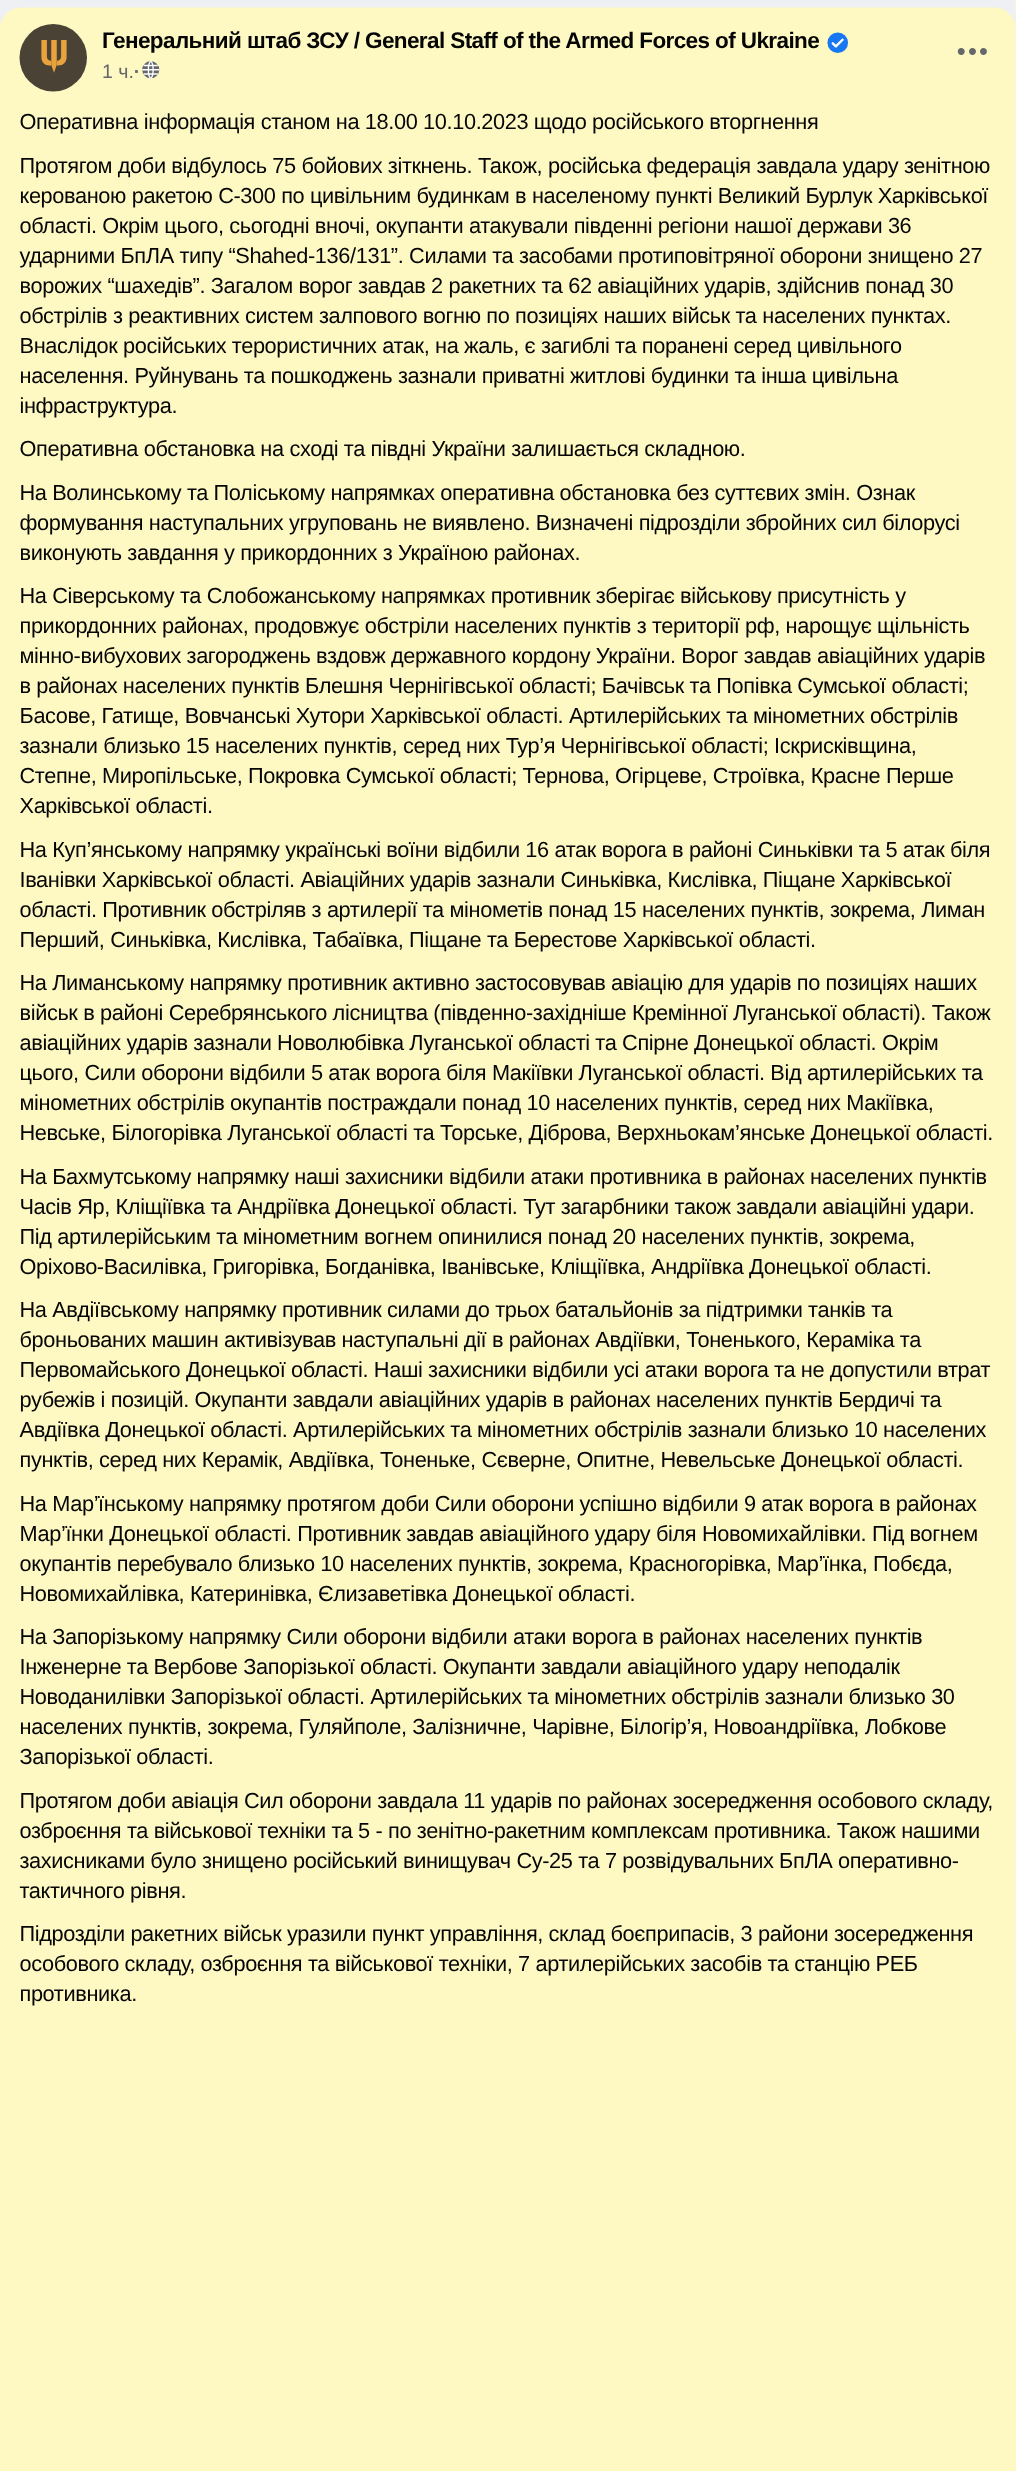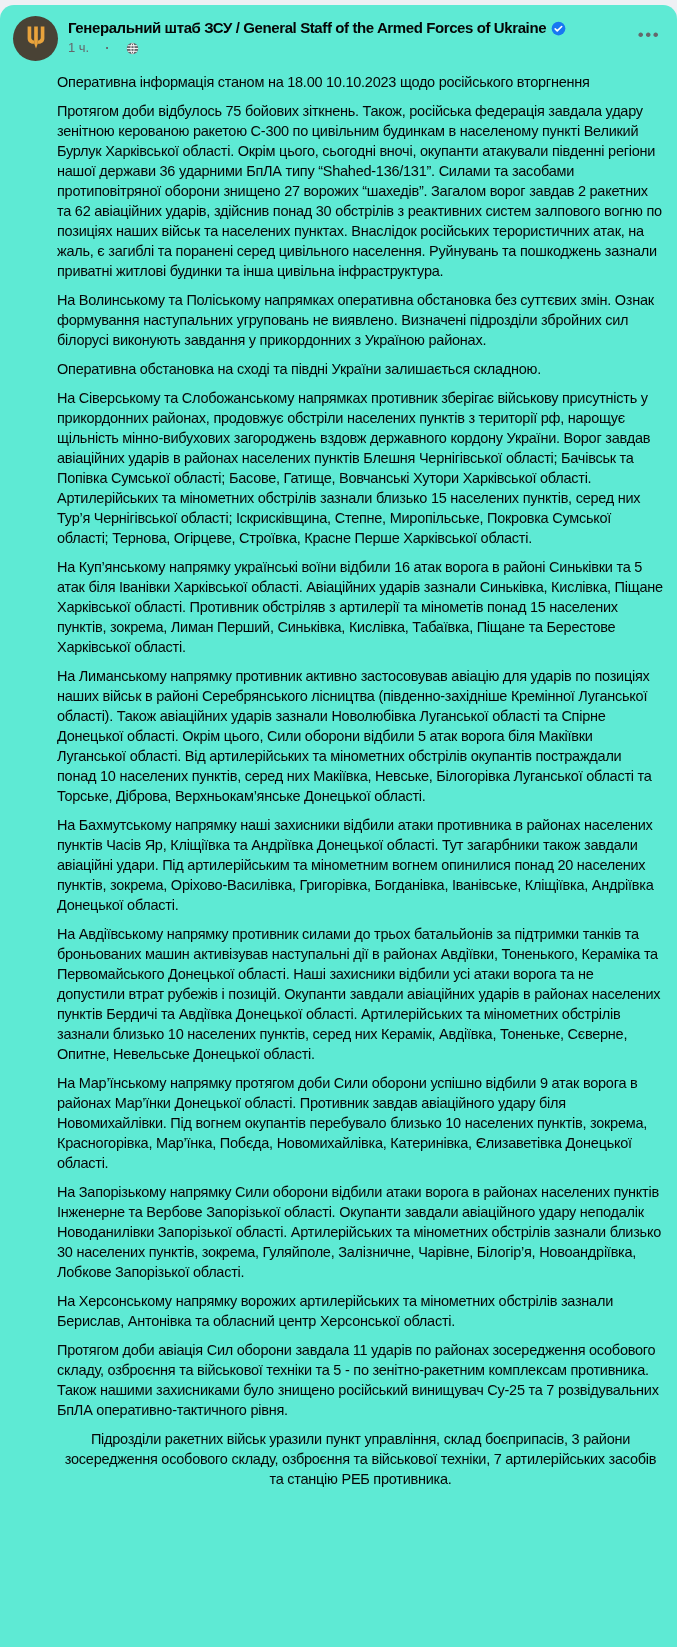--- a/index.html
+++ b/index.html
@@ -3,21 +3,21 @@
 <meta charset="utf-8">
 <style>
   * { margin: 0; padding: 0; box-sizing: border-box; }
   html, body { width: 677px; }
   body {
     background: #eef0f4;
     font-family: "Liberation Sans", "DejaVu Sans", sans-serif;
     -webkit-font-smoothing: antialiased;
   }
   .card {
-    background: #5eead4;
+    background: #fef9c3;
     margin-top: 5px;
     border-radius: 14px 14px 0 0;
     min-height: 1642px;
     overflow: hidden;
   }
   .header {
     display: flex;
     align-items: flex-start;
     padding: 11px 10px 0 13px;
   }
@@ -36,21 +36,21 @@
     font-size: 15px;
     font-weight: 700;
     color: #050505;
     letter-spacing: -0.4px;
     line-height: 19px;
     white-space: nowrap;
     cursor: pointer;
   }
   .verified { width: 15px; height: 15px; flex: 0 0 15px; margin-top: 1px; }
   .meta-row {
-    display: flex; align-items: center; gap: 16px;
+    display: flex; gap: 0;
     margin-top: 3px;
     color: #65676b;
     font-size: 13px;
     line-height: 16px;
   }
   .meta-row .timestamp { cursor: pointer; }
   .meta-dot { font-weight: 700; }
   .globe { width: 13px; height: 13px; display: block; }
   .more-btn {
     flex: 0 0 auto;
@@ -68,23 +68,22 @@
   }
   .body {
     padding: 11px 13px 16px 13px;
   }
   .body p {
     color: #050505;
     font-size: 14.5px;
     line-height: 20px;
     letter-spacing: -0.25px;
     margin-bottom: 9px;
-    margin-left: 44px;
   }
-  .body p:last-child { margin-bottom: 0; text-align: center; }
+  .body p:last-child { margin-bottom: 0; }
 </style>
 </head>
 <body>
 
 <div class="card">
 
   <div class="header">
 
     <div class="avatar">
       <span style="display:flex;">
@@ -131,40 +130,39 @@
 
   </div>
 
   <div class="body">
 
       <p>Оперативна інформація станом на 18.00 10.10.2023 щодо російського вторгнення</p>
 
 
       <p>Протягом доби відбулось 75 бойових зіткнень. Також, російська федерація завдала удару зенітною керованою ракетою С-300 по цивільним будинкам в населеному пункті Великий Бурлук Харківської області. Окрім цього, сьогодні вночі, окупанти атакували південні регіони нашої держави 36 ударними БпЛА типу “Shahed-136/131”. Силами та засобами протиповітряної оборони знищено 27 ворожих “шахедів”. Загалом ворог завдав 2 ракетних та 62 авіаційних ударів, здійснив понад 30 обстрілів з реактивних систем залпового вогню по позиціях наших військ та населених пунктах. Внаслідок російських терористичних атак, на жаль, є загиблі та поранені серед цивільного населення. Руйнувань та пошкоджень зазнали приватні житлові будинки та інша цивільна інфраструктура.</p>
 
+      <p>Оперативна обстановка на сході та півдні України залишається складною.</p>
+
       <p>На Волинському та Поліському напрямках оперативна обстановка без суттєвих змін. Ознак формування наступальних угруповань не виявлено. Визначені підрозділи збройних сил білорусі виконують завдання у прикордонних з Україною районах.</p>
-
-      <p>Оперативна обстановка на сході та півдні України залишається складною.</p>
 
       <p>На Сіверському та Слобожанському напрямках противник зберігає військову присутність у прикордонних районах, продовжує обстріли населених пунктів з території рф, нарощує щільність мінно-вибухових загороджень вздовж державного кордону України. Ворог завдав авіаційних ударів в районах населених пунктів Блешня Чернігівської області; Бачівськ та Попівка Сумської області; Басове, Гатище, Вовчанські Хутори Харківської області. Артилерійських та мінометних обстрілів зазнали близько 15 населених пунктів, серед них Тур’я Чернігівської області; Іскрисківщина, Степне, Миропільське, Покровка Сумської області; Тернова, Огірцеве, Строївка, Красне Перше Харківської області.</p>
 
       <p>На Куп’янському напрямку українські воїни відбили 16 атак ворога в районі Синьківки та 5 атак біля Іванівки Харківської області. Авіаційних ударів зазнали Синьківка, Кислівка, Піщане Харківської області. Противник обстріляв з артилерії та мінометів понад 15 населених пунктів, зокрема, Лиман Перший, Синьківка, Кислівка, Табаївка, Піщане та Берестове Харківської області.</p>
 
       <p>На Лиманському напрямку противник активно застосовував авіацію для ударів по позиціях наших військ в районі Серебрянського лісництва (південно-західніше Кремінної Луганської області). Також авіаційних ударів зазнали Новолюбівка Луганської області та Спірне Донецької області. Окрім цього, Сили оборони відбили 5 атак ворога біля Макіївки Луганської області. Від артилерійських та мінометних обстрілів окупантів постраждали понад 10 населених пунктів, серед них Макіївка, Невське, Білогорівка Луганської області та Торське, Діброва, Верхньокам’янське Донецької області.</p>
 
       <p>На Бахмутському напрямку наші захисники відбили атаки противника в районах населених пунктів Часів Яр, Кліщіївка та Андріївка Донецької області. Тут загарбники також завдали авіаційні удари. Під артилерійським та мінометним вогнем опинилися понад 20 населених пунктів, зокрема, Оріхово-Василівка, Григорівка, Богданівка, Іванівське, Кліщіївка, Андріївка Донецької області.</p>
 
       <p>На Авдіївському напрямку противник силами до трьох батальйонів за підтримки танків та броньованих машин активізував наступальні дії в районах Авдіївки, Тоненького, Кераміка та Первомайського Донецької області. Наші захисники відбили усі атаки ворога та не допустили втрат рубежів і позицій. Окупанти завдали авіаційних ударів в районах населених пунктів Бердичі та Авдіївка Донецької області. Артилерійських та мінометних обстрілів зазнали близько 10 населених пунктів, серед них Керамік, Авдіївка, Тоненьке, Сєверне, Опитне, Невельське Донецької області.</p>
 
       <p>На Мар’їнському напрямку протягом доби Сили оборони успішно відбили 9 атак ворога в районах Мар’їнки Донецької області. Противник завдав авіаційного удару біля Новомихайлівки. Під вогнем окупантів перебувало близько 10 населених пунктів, зокрема, Красногорівка, Мар’їнка, Побєда, Новомихайлівка, Катеринівка, Єлизаветівка Донецької області.</p>
 
 
       <p>На Запорізькому напрямку Сили оборони відбили атаки ворога в районах населених пунктів Інженерне та Вербове Запорізької області. Окупанти завдали авіаційного удару неподалік Новоданилівки Запорізької області. Артилерійських та мінометних обстрілів зазнали близько 30 населених пунктів, зокрема, Гуляйполе, Залізничне, Чарівне, Білогір’я, Новоандріївка, Лобкове Запорізької області.</p>
 
-      <p>На Херсонському напрямку ворожих артилерійських та мінометних обстрілів зазнали Берислав, Антонівка та обласний центр Херсонської області.</p>
 
 
       <p>Протягом доби авіація Сил оборони завдала 11 ударів по районах зосередження особового складу, озброєння та військової техніки та 5 - по зенітно-ракетним комплексам противника. Також нашими захисниками було знищено російський винищувач Су-25 та 7 розвідувальних БпЛА оперативно-тактичного рівня.</p>
 
       <p>Підрозділи ракетних військ уразили пункт управління, склад боєприпасів, 3 райони зосередження особового складу, озброєння та військової техніки, 7 артилерійських засобів та станцію РЕБ противника.</p>
     </div>
 
 </div>
 
 </body></html>

